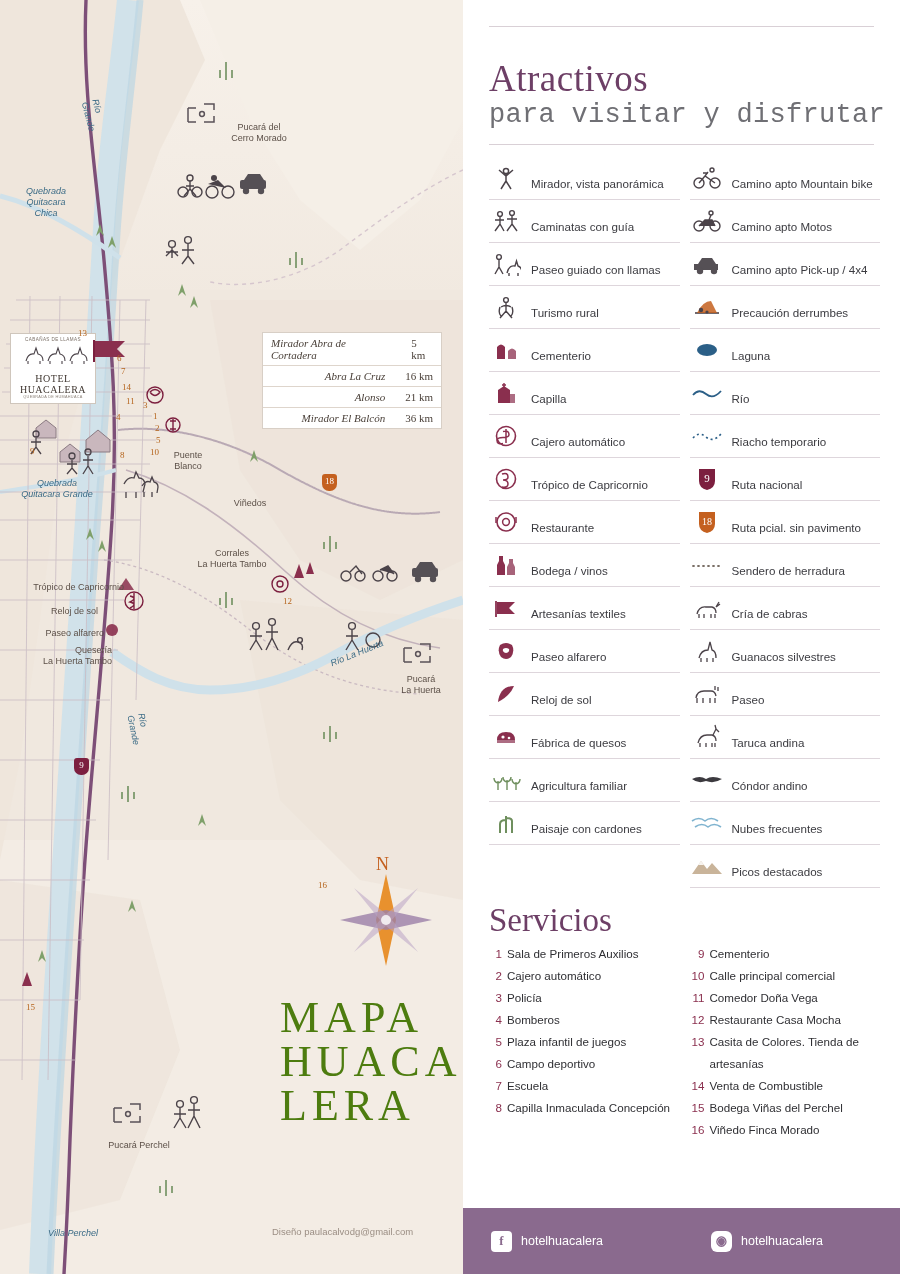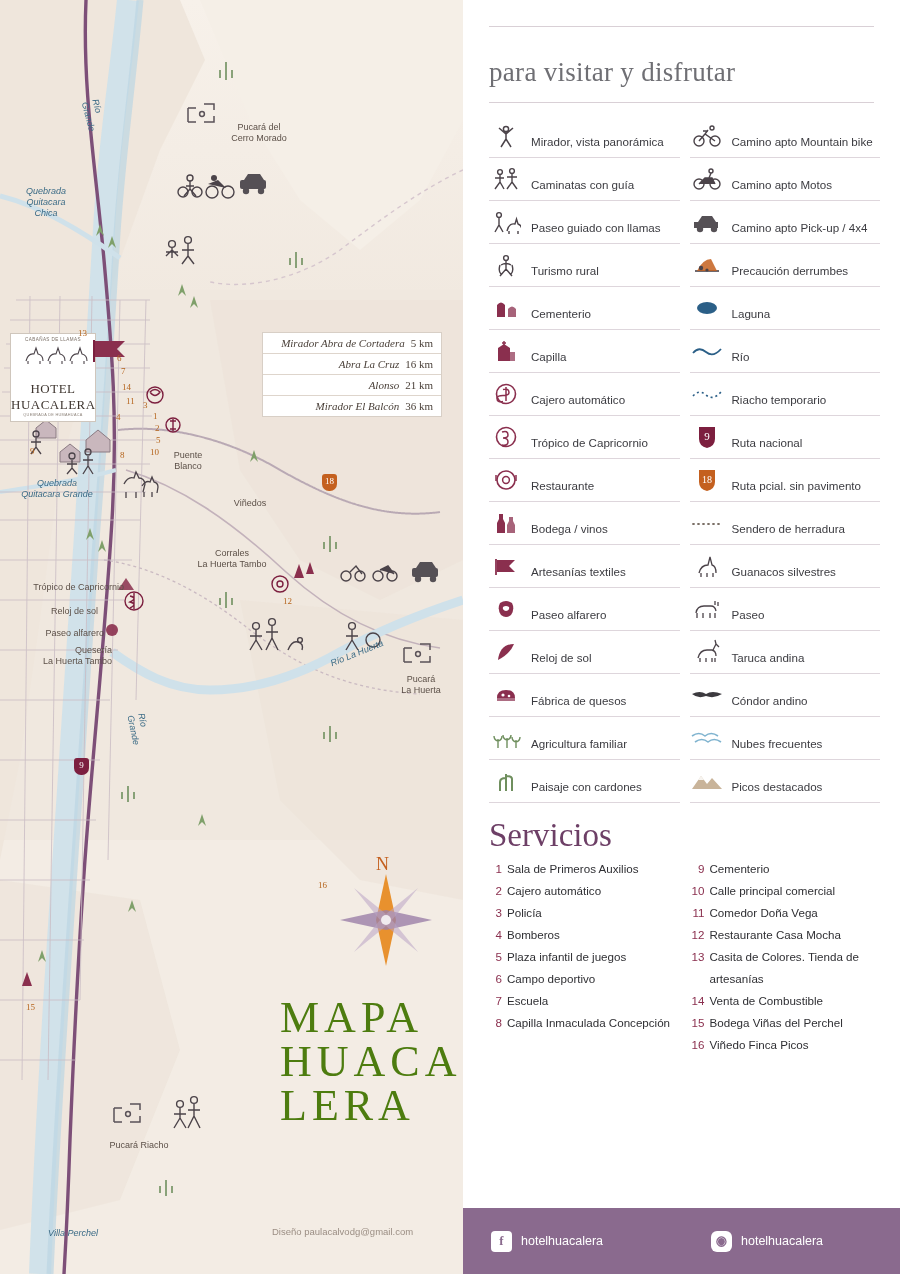--- a/index.html
+++ b/index.html
@@ -52,33 +52,33 @@
   .mlabel{
     position:absolute;font-size:9px;color:#5c5048;line-height:11px;text-align:center;
   }
   .mlabel.it{font-style:italic;color:#3b6b86;}
   .dist-box{
     position:absolute;left:262px;top:332px;width:178px;
     background:#ffffff;border:1px solid #d8cfc6;
     font-family:"Liberation Serif",serif;
   }
   .dist-row{
-    display:flex;justify-content:flex-end;gap:6px;
+    display:flex;justify-content:flex-end;gap:20px;
     padding:4px 8px;font-size:11px;color:#4a4039;
     border-bottom:1px solid #ded5cc;font-style:italic;
   }
   .dist-row:last-child{border-bottom:none;}
   .dist-row b{font-style:normal;font-weight:normal;}
   .hotel-box{
     position:absolute;left:10px;top:333px;width:84px;
     background:#fff;border:1px solid #cfc6bc;text-align:center;
     padding:3px 0 4px;
   }
   .hotel-box .cap{font-size:4.6px;color:#7a6f66;letter-spacing:.4px;}
-  .hotel-box .nm{font-size:13px;color:#3f3630;font-family:"Liberation Serif",serif;letter-spacing:.5px;margin-top:16px;}
+  .hotel-box .nm{font-size:10px;color:#3f3630;font-family:"Liberation Serif",serif;letter-spacing:.5px;margin-top:8px;}
   .hotel-box .sub{font-size:3.8px;color:#8d837a;letter-spacing:.3px;}
   .numdot{
     position:absolute;width:15px;height:17px;border-radius:3px 3px 7px 7px;
     background:#7c1f3f;color:#fff;font-size:9px;line-height:15px;text-align:center;
     font-family:"Liberation Serif",serif;
   }
   .numdot.amber{background:#c4601f;}
   .numsm{position:absolute;font-size:9px;color:#b5651d;font-family:"Liberation Serif",serif;}
   .compass{position:absolute;left:338px;top:872px;width:96px;height:96px;}
   .compass .n{position:absolute;left:38px;top:-18px;font-size:18px;color:#c4601f;font-family:"Liberation Serif",serif;}
@@ -89,21 +89,21 @@
   }
   .legend .rule{height:1px;background:#d9d0d6;margin:0 26px;}
   .lg-title{
     padding:30px 0 0 26px;
   }
   .lg-title h1{
     margin:0;font-family:"Liberation Serif",serif;font-weight:normal;
     font-size:37px;color:#6d3f66;letter-spacing:.5px;
   }
   .lg-title h2{
-    margin:0;font-family:Liberation Serif, serif;font-weight:normal;
+    margin:0;font-family:Liberation Mono, monospace;font-weight:normal;
     font-size:27px;color:#6f6f74;letter-spacing:.3px;
   }
   .lg-cols{display:flex;padding:12px 20px 0 26px;gap:10px;}
   .lg-col{flex:1;}
   .lg-item{
     display:flex;align-items:center;gap:8px;
     height:42px;border-bottom:1px solid #ded6dc;
   }
   .lg-item .ico{width:34px;height:30px;flex:0 0 34px;display:flex;align-items:center;justify-content:center;}
   .lg-item .lbl{font-size:11.6px;color:#3b3b40;line-height:13px;margin-top:10px;}
@@ -336,21 +336,21 @@
     <div class="mlabel" style="left:226px;top:498px;width:48px">Viñedos</div>
     <div class="mlabel" style="left:186px;top:548px;width:92px">Corrales<br>La Huerta Tambo</div>
     <div class="mlabel it" style="left:8px;top:478px;width:98px">Quebrada<br>Quitacara Grande</div>
     <div class="mlabel" style="left:14px;top:582px;width:110px;text-align:right">Trópico de Capricornio</div>
     <div class="mlabel" style="left:28px;top:606px;width:70px;text-align:right">Reloj de sol</div>
     <div class="mlabel" style="left:24px;top:628px;width:80px;text-align:right">Paseo alfarero</div>
     <div class="mlabel" style="left:14px;top:645px;width:98px;text-align:right">Quesería<br>La Huerta Tambo</div>
     <div class="mlabel it" style="left:322px;top:648px;width:70px;transform:rotate(-22deg)">Río La Huerta</div>
     <div class="mlabel" style="left:392px;top:674px;width:58px">Pucará<br>La Huerta</div>
     <div class="mlabel it" style="left:146px;top:712px;width:14px;transform:rotate(78deg);transform-origin:left top">Río Grande</div>
-    <div class="mlabel" style="left:96px;top:1140px;width:86px">Pucará Riacho</div>
+    <div class="mlabel" style="left:96px;top:1140px;width:86px">Pucará Perchel</div>
     <div class="mlabel it" style="left:38px;top:1228px;width:70px">Villa Perchel</div>
 
     <div class="dist-box">
       <div class="dist-row">
           <span>Mirador Abra de Cortadera</span>
           <b>5 km</b>
         </div>
       <div class="dist-row">
           <span>Abra La Cruz</span>
           <b>16 km</b>
@@ -416,20 +416,21 @@
       <div>MAPA</div>
       <div>HUACA</div>
       <div>LERA</div>
     </div>
     <div class="credit">Diseño paulacalvodg@gmail.com</div>
   </div>
 
   <div class="legend">
     <div class="rule" style="margin-top:26px"></div>
     <div class="lg-title">
+      <h1>Atractivos</h1>
       <h2>para visitar y disfrutar</h2>
     </div>
     <div class="rule" style="margin-top:14px"></div>
 
     <div class="lg-cols">
 
       <div class="lg-col">
 
         <div class="lg-item">
           <span class="ico">
@@ -725,20 +726,31 @@
 
         <div class="lg-item">
           <span class="ico">
               <svg width="32" height="14">
                 <path d="M2,8 h28" stroke="#7a6f66" stroke-width="1.8" fill="none" stroke-dasharray="1 4" stroke-linecap="round"></path>
               </svg>
             </span>
           <span class="lbl">Sendero de herradura</span>
         </div>
 
+        <div class="lg-item">
+          <span class="ico">
+              <svg width="32" height="24">
+                <g stroke="#4b4349" stroke-width="1.3" fill="none">
+                  <path d="M6,18 q2,-8 9,-7 h6 q4,1 4,6 M8,18 v4 M13,18 v4 M20,18 v4 M24,18 v4"></path>
+                  <path d="M25,11 l4,-3 M25,11 l3,-5"></path>
+                </g>
+              </svg>
+            </span>
+          <span class="lbl">Cría de cabras</span>
+        </div>
 
         <div class="lg-item">
           <span class="ico">
               <svg width="32" height="26">
                 <g stroke="#4b4349" stroke-width="1.3" fill="none">
                   <path d="M8,20 q2,-8 9,-8 l2,-8 l2,8 q4,1 4,8 M10,20 v4 M16,20 v4 M22,20 v4"></path>
                 </g>
               </svg>
             </span>
           <span class="lbl">Guanacos silvestres</span>
@@ -863,21 +875,21 @@
         <div class="svc-row">
             <span class="n">14</span>
             <span>Venta de Combustible</span>
           </div>
         <div class="svc-row">
             <span class="n">15</span>
             <span>Bodega Viñas del Perchel</span>
           </div>
         <div class="svc-row">
             <span class="n">16</span>
-            <span>Viñedo Finca Picos</span>
+            <span>Viñedo Finca Morado</span>
           </div>
       </div>
     </div>
   </div>
 
   <div class="footer">
     <div class="foot-item">
       <span class="fb">f</span>
       <span>hotelhuacalera</span>
     </div>

